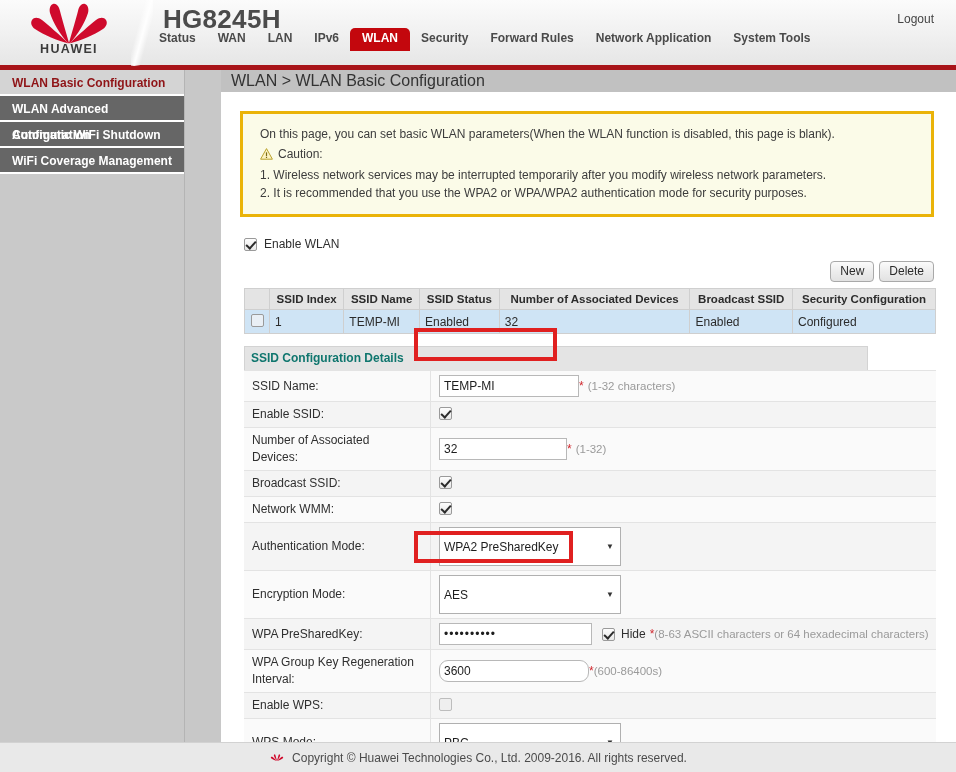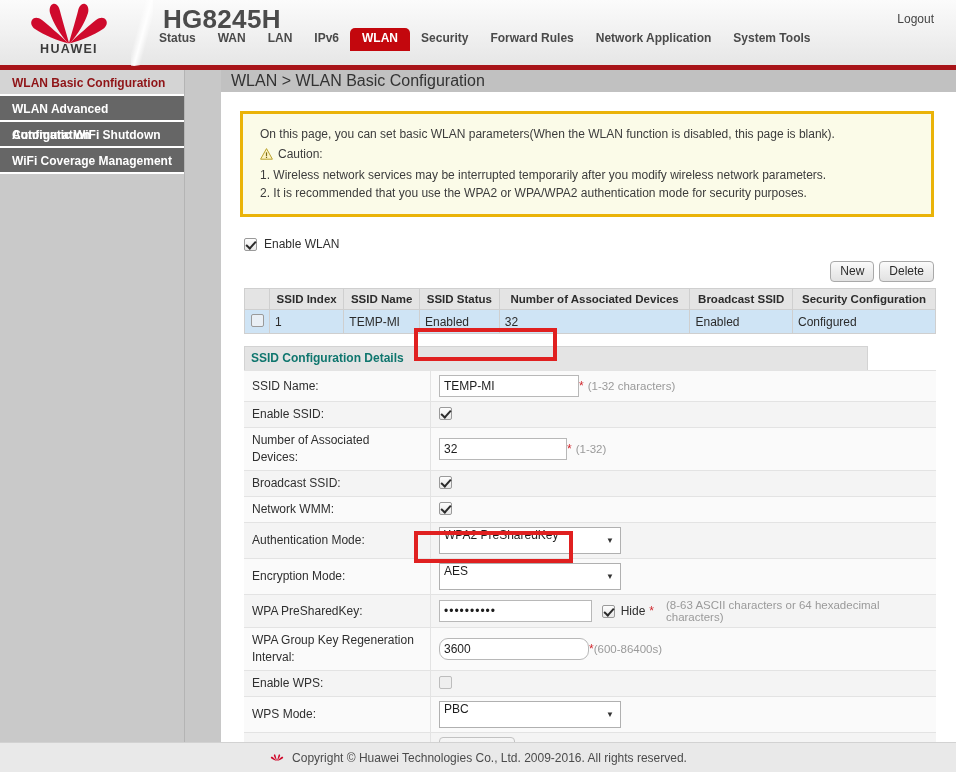--- a/index.html
+++ b/index.html
@@ -316,25 +316,26 @@
   .txt.w-num  { width: 128px; }
   .txt.w-pwd  { width: 153px; letter-spacing: 1px; }
   .txt.w-int  { width: 150px; border-radius: 9px; }
 
   .sel {
     font-family: "Liberation Sans", sans-serif;
     font-size: 12px;
     color: #1d1d1d;
     border: 1px solid #b0b0b0;
     background: #ffffff;
-    height: 27px;
+    height: 39px;
     width: 182px;
     box-sizing: border-box;
     position: relative;
     display: inline-flex;
+    align-items: center;
     padding: 0 4px;
     cursor: pointer;
   }
   .sel .arw {
     position: absolute;
     right: 6px;
     top: 50%;
     transform: translateY(-50%);
     font-size: 8px;
     color: #333;
@@ -534,21 +535,21 @@
           </tr>
           <tr>
             <td class="lbl">WPA PreSharedKey:</td>
             <td class="val">
               <span class="inline">
                 <input class="txt w-pwd" type="text" value="••••••••••" style="">
                 <span style="width:10px"></span>
                 <span class="cb checked"></span>
                 <span style="margin-left:6px">Hide</span>
                 <span class="star" style="margin-left:4px">*</span>
-                <span class="hint" style="margin-left:12px">(8-63 ASCII characters or 64 hexadecimal characters)</span>
+                <span class="hint" style="margin-left:0">(8-63 ASCII characters or 64 hexadecimal characters)</span>
               </span>
             </td>
           </tr>
           <tr>
             <td class="lbl">
               <span>WPA Group Key Regeneration</span><br>
               <span>Interval:</span>
             </td>
             <td class="val">
               <span class="inline">

